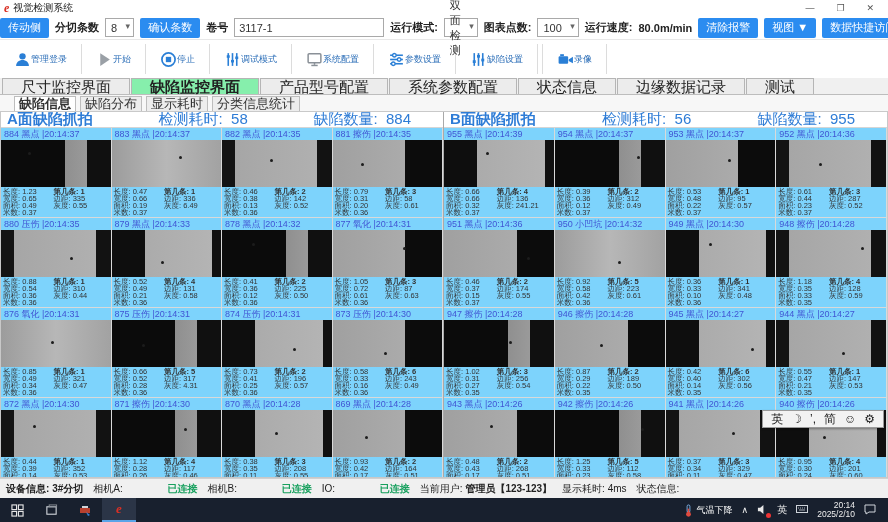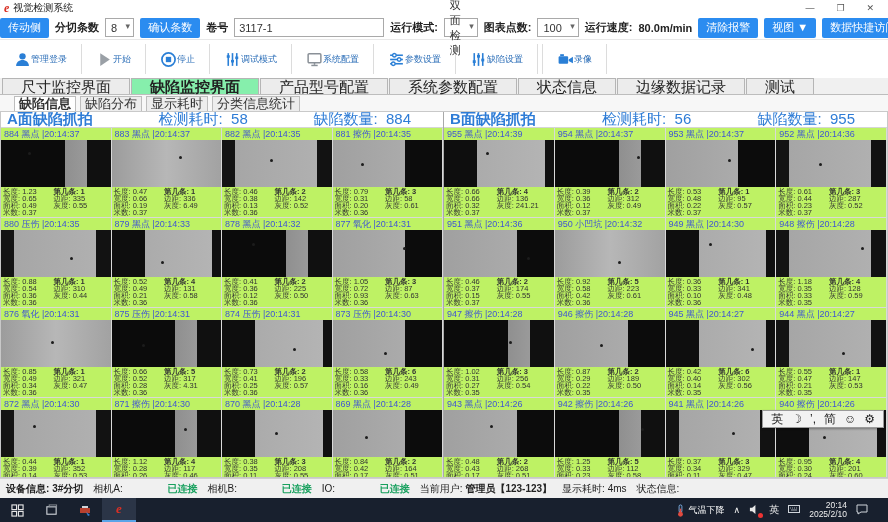--- a/index.html
+++ b/index.html
@@ -39,21 +39,21 @@
 
   
   .content { flex:1 1 auto; display:flex; background:#fff; overflow:hidden; border:1px solid #c8c8c8; border-top:none; }
   .panel { width:50%; display:flex; flex-direction:column; border-right:1px solid #a9a9a9; }
   .panel:last-child { border-right:none; }
   .panel-h { height:16px; display:flex; align-items:center; font-size:15px; border-bottom:1px solid #d5d5d5; padding:0 6px; flex:0 0 auto; }
   .panel-title { color:#2e7cd6; font-weight:bold; }
   .panel-mid { margin-left:auto; margin-right:auto; color:#2e7cd6; }
   .panel-cnt { color:#2e7cd6; margin-right:26px; }
   .grid { flex:1 1 auto; display:grid; grid-template-columns:repeat(4,1fr); grid-template-rows:repeat(4,1fr); }
-  .cell { border-right:1px solid #d9d9d9; border-bottom:1px solid #d9d9d9; display:flex; flex-direction:column; overflow:hidden; cursor:pointer; background:#bef264; }
+  .cell { border-right:1px solid #d9d9d9; border-bottom:1px solid #d9d9d9; display:flex; flex-direction:column; overflow:hidden; cursor:pointer; background:#7dd3fc; }
   .cell-h { height:12px; font-size:9px; color:#4055d4; padding:0 3px; white-space:nowrap; overflow:hidden; flex:0 0 auto; line-height:12px; }
   .cimg { height:47px; position:relative; flex:0 0 auto; }
   .speck { position:absolute; width:3px; height:3px; background:#1c1c1c; border-radius:50%; }
   .pat0 { background:linear-gradient(90deg,#0b0b0b 0,#0b0b0b 58%,#8f8f8f 58%,#9a9a9a 78%,#101010 78%); }
   .pat1 { background:linear-gradient(90deg,#141414 0,#141414 12%,#a6a6a6 12%,#b0b0b0 86%,#121212 86%); }
   .pat2 { background:linear-gradient(90deg,#a0a0a0 0,#ababab 66%,#0c0c0c 66%); }
   .pat3 { background:linear-gradient(90deg,#0e0e0e 0,#0e0e0e 30%,#ababab 30%,#b4b4b4 92%,#101010 92%); }
   .pat4 { background:linear-gradient(90deg,#9c9c9c 0,#b7b7b7 50%,#a2a2a2 100%); }
   .cstats { flex:1 1 auto; display:flex; font-size:7.5px; line-height:7px; color:#333; padding:1px 2px; }
   .col-l { width:46%; }
@@ -62,21 +62,21 @@
 
   
   .statusbar { height:20px; background:#f0f0f0; border-top:1px solid #d0d0d0; display:flex; align-items:center; font-size:10px; color:#222; padding:0 6px; gap:10px; flex:0 0 auto; white-space:nowrap; }
   .sb-bold { font-weight:bold; }
   .sb-green { color:#18a05e; font-weight:bold;padding-left:42px; }
 
   
   .taskbar { height:24px; background:#18202e; display:flex; align-items:center; color:#eee; flex:0 0 auto; }
   .tb-icon { width:34px; height:24px; display:flex; align-items:center; justify-content:center; cursor:pointer; }
   .tb-icon.active-app { background:#2b3547; border-bottom:2px solid #5aa4e8; }
-  .tb-right { margin-left:auto; display:flex; align-items:center; gap:9px; padding-right:20px; font-size:9px; }
+  .tb-right { margin-left:auto; display:flex; align-items:center; gap:9px; padding-right:12px; font-size:9px; }
   .tb-weather { display:flex; align-items:center; gap:4px; color:#fff; }
   .tb-time { text-align:right; font-size:8.5px; line-height:9px; }
   .spk { position:relative; }
   .spk .badge { position:absolute; right:-3px; bottom:-1px; width:5px; height:5px; background:#e33; border-radius:50%; }
 
   
   .imebar { position:absolute; right:4px; top:410px; height:18px; background:#f2f2f2; border:1px solid #9a9a9a; box-shadow:0 1px 2px rgba(0,0,0,.35); display:flex; align-items:center; gap:8px; padding:0 8px; font-size:12px; color:#222; z-index:5; }
   .imebar span { cursor:pointer; }
 </style>
 </head>
@@ -377,21 +377,21 @@
           </div>
           <div class="cell">
             <div class="cell-h">877 氧化 |20:14:31</div>
        <div class="cimg pat2">
          <i class="speck" style="left:64%;top:36%"></i>
        </div>
        <div class="cstats">
          <div class="col-l">
            <div>长度: 1.05</div>
            <div>宽度: 0.72</div>
-           <div>面积: 0.93</div>
+           <div>面积: 0.61</div>
            <div>米数: 0.36</div>
          </div>
          <div class="col-r">
            <div class="strip">第几条: 3</div>
            <div>边距: 87</div>
            <div>灰度: 0.63</div>
          </div>
        </div>
           </div>
           <div class="cell">
@@ -527,21 +527,21 @@
          </div>
        </div>
           </div>
           <div class="cell">
             <div class="cell-h">869 黑点 |20:14:28</div>
        <div class="cimg pat2">
          <i class="speck" style="left:30%;top:55%"></i>
        </div>
        <div class="cstats">
          <div class="col-l">
-           <div>长度: 0.84</div>
+           <div>长度: 0.93</div>
            <div>宽度: 0.42</div>
            <div>面积: 0.17</div>
 
          </div>
          <div class="col-r">
            <div class="strip">第几条: 2</div>
            <div>边距: 164</div>
            <div>灰度: 0.51</div>
          </div>
        </div>

